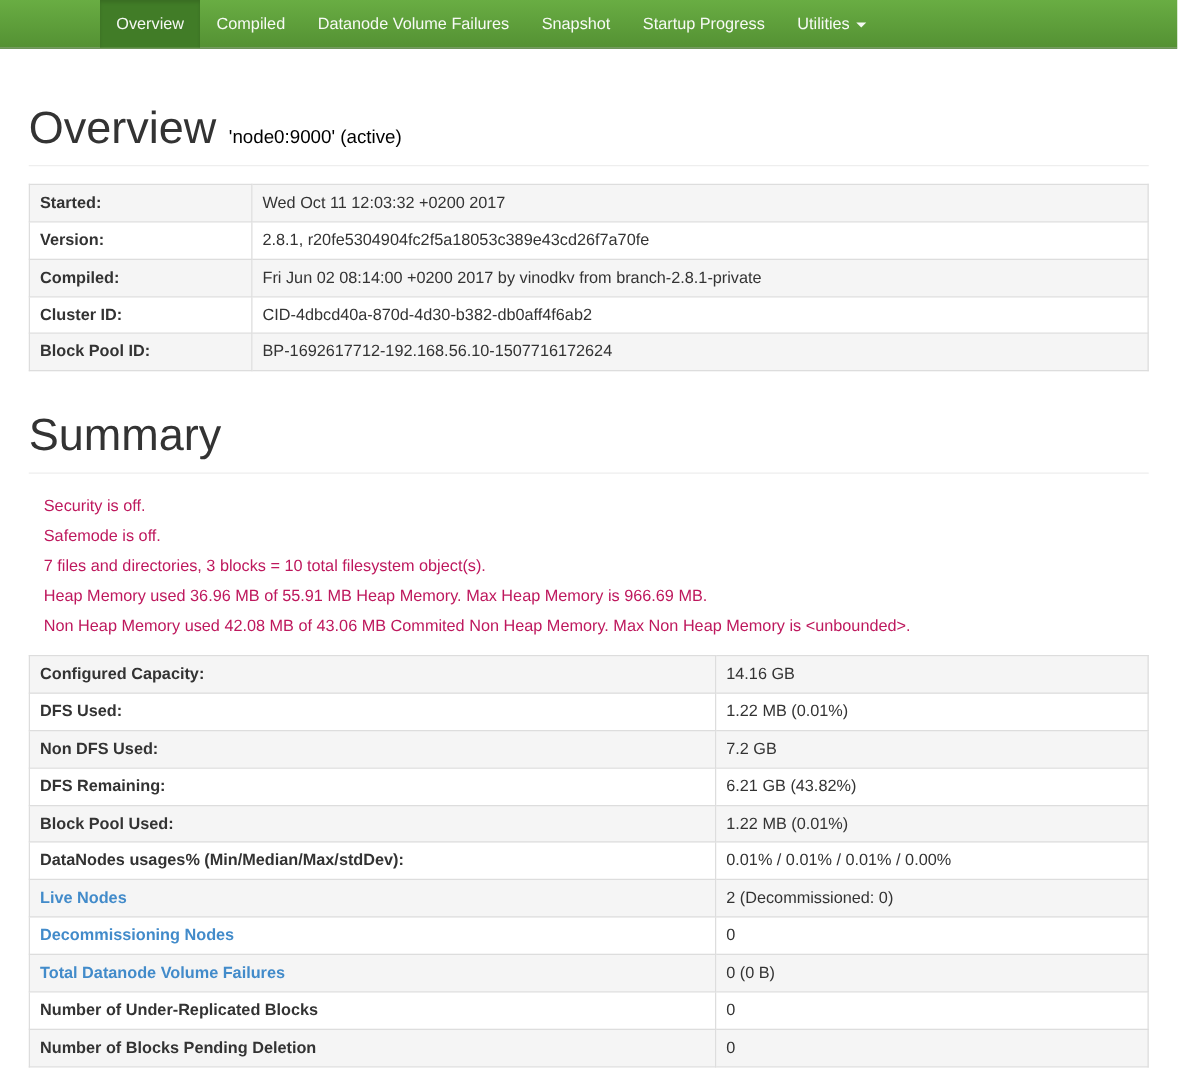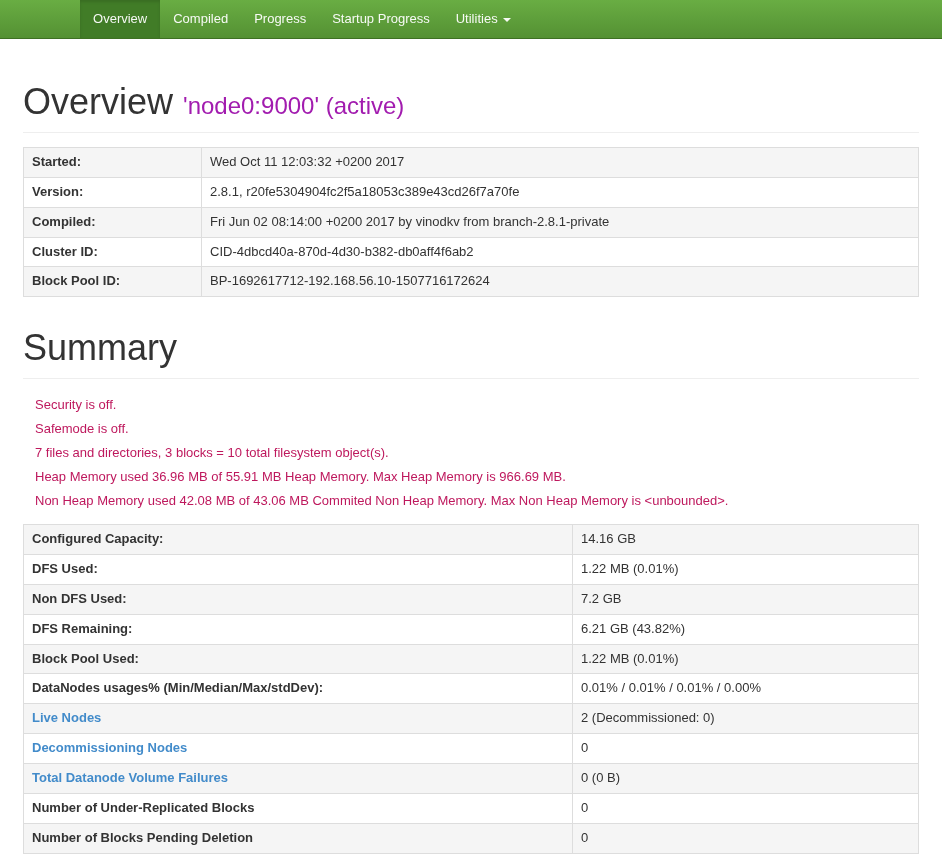--- a/index.html
+++ b/index.html
@@ -61,22 +61,22 @@
     border-bottom: 1px solid #eee;
   }
   .page-header h1 {
     margin: 0;
     font-size: 36px;
     font-weight: 400;
     color: #333;
     letter-spacing: 0;
   }
   .page-header h1 .subtitle {
-    font-size: 24px;
-    color: #a21caf;
+    font-size: 15px;
+    color: #000000;
     font-weight: 400;
   }
   .page-header.summary-header { margin-top: 30px; margin-bottom: 17px; }
 
   
   table.info {
     width: 100%;
     border-collapse: collapse;
     font-size: 13px;
     margin: 12px 0 20px;
@@ -108,21 +108,22 @@
   }
   .summary-table-wrap { margin-top: 14px; }
 </style>
 </head>
 <body>
 
 <nav class="navbar">
   <a href="#" class="brand">Hadoop</a>
   <a href="#" class="nav-item active">Overview</a>
   <a href="#" class="nav-item">Compiled</a>
-  <a href="#" class="nav-item">Progress</a>
+  <a href="#" class="nav-item">Datanode Volume Failures</a>
+  <a href="#" class="nav-item">Snapshot</a>
   <a href="#" class="nav-item">Startup Progress</a>
   <a href="#" class="nav-item">
     <span>Utilities</span><span class="caret"></span>
   </a>
 </nav>
 
 <div class="container">
 
   <div class="page-header">
     <h1>

